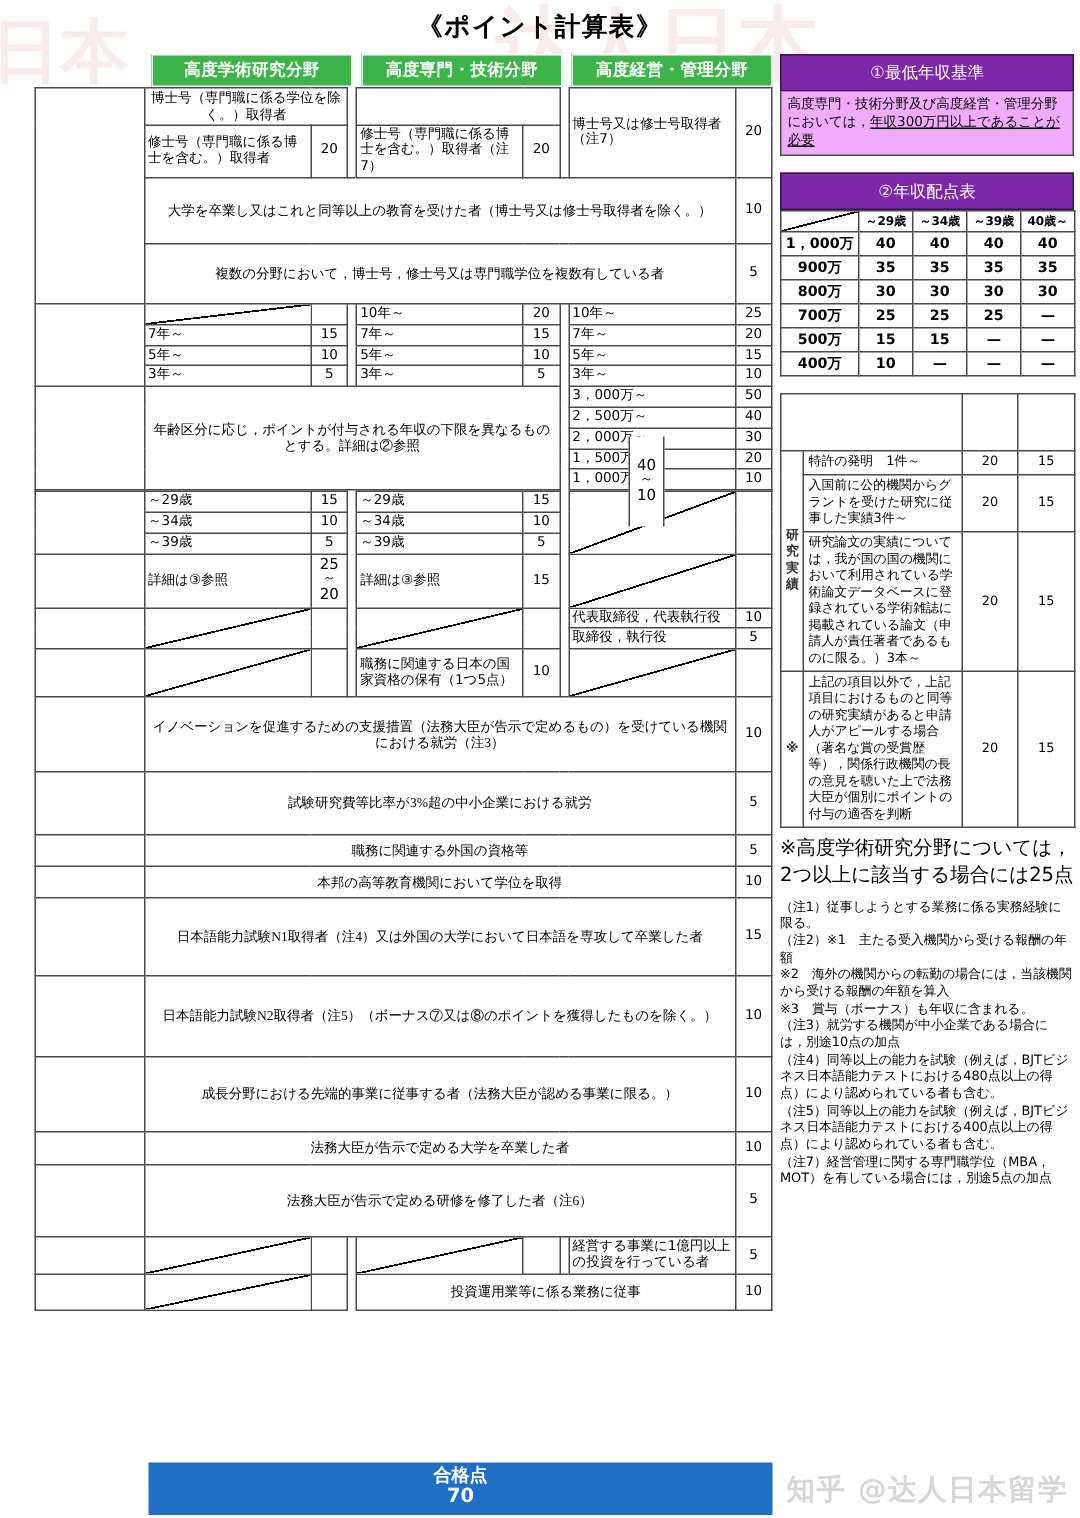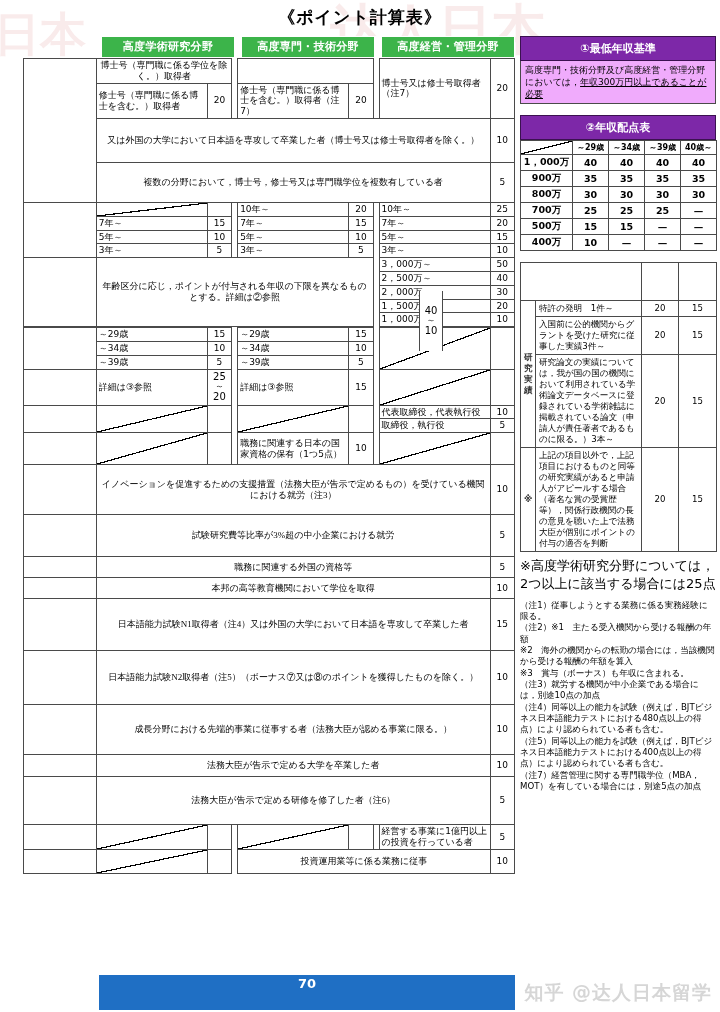--- a/index.html
+++ b/index.html
@@ -149,21 +149,21 @@
   
   .right-wrap {
     position: absolute;
     left: 520px; top: 36px;
     width: 196px;
     z-index: 10;
   }
   .purple-head {
     background: #7d28a8;
     color: #fff;
-    font-weight: 700;
+    font-weight: 400;
     text-align: center;
     font-size: 11px;
     padding: 4px 2px;
     border: 1px solid #3b1150;
   }
   .panel-box {
     border: 1px solid #4a4a4a;
     border-top: 0;
     background: #f0abfc;
     padding: 3px 4px;
@@ -288,21 +288,21 @@
     </tr>
     <tr>
       <td class="txtl" style="height:24px">修士号（専門職に係る博士を含む。）取得者</td>
       <td class="pt">20</td>
       <td class="sep"></td>
       <td class="txtl">修士号（専門職に係る博士を含む。）取得者（注7）</td>
       <td class="pt">20</td>
       <td class="sep"></td>
     </tr>
     <tr>
-      <td class="txt" colspan="7" style="height:44px">又は外国の大学において日本語を専攻して卒業した者（博士号又は修士号取得者を除く。）</td>
+      <td class="txt" colspan="7" style="height:44px">大学を卒業し又はこれと同等以上の教育を受けた者（博士号又は修士号取得者を除く。）</td>
       <td class="pt">10</td>
     </tr>
     <tr>
       <td class="txt" colspan="7" style="height:40px">複数の分野において，博士号，修士号又は専門職学位を複数有している者</td>
       <td class="pt">5</td>
     </tr>
 
     <tr>
       <td class="rowlabel lbl-blue" rowspan="4">
         <span>職　歴</span>
@@ -538,20 +538,21 @@
             display:flex;align-items:center;justify-content:center;background:#fff;
             border-left:1px solid #4a4a4a;border-right:1px solid #4a4a4a;">
   <div class="range">
     <span>40</span>
     <span class="tilde">～</span>
     <span>10</span>
   </div>
 </div>
 
 <div class="passbar">
+  <div class="pb-label">合格点</div>
   <div class="pb-value">70</div>
 </div>
 
 <div class="right-wrap">
 
   <div>
     <div class="purple-head">①最低年収基準</div>
     <div class="panel-box">
       <span>高度専門・技術分野及び高度経営・管理分野においては，</span><span class="u">年収300万円以上であることが必要</span>
     </div>

